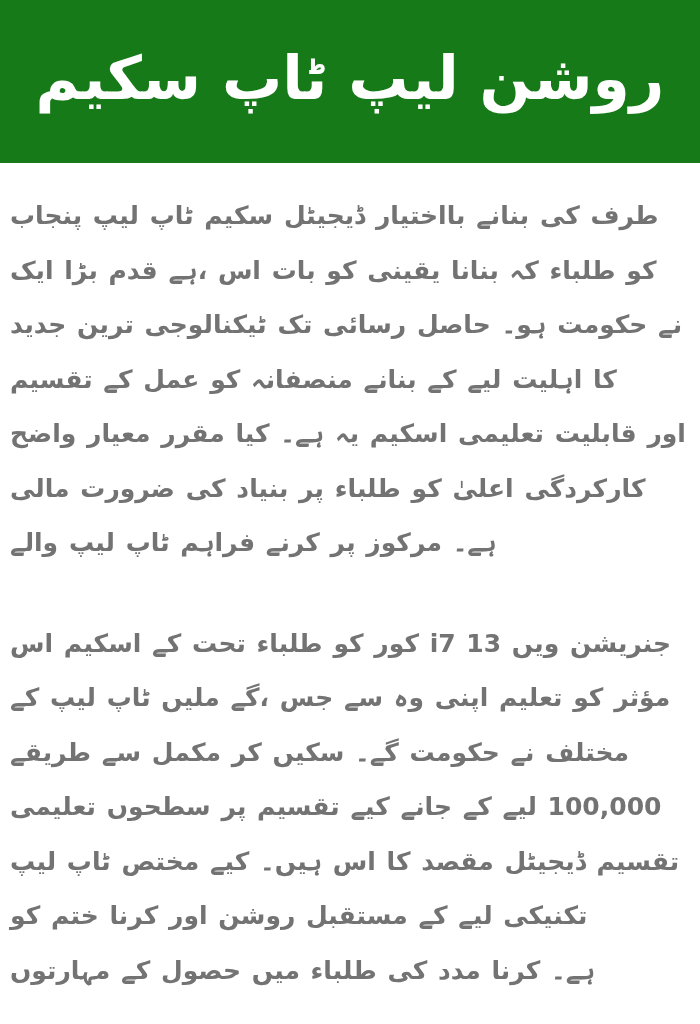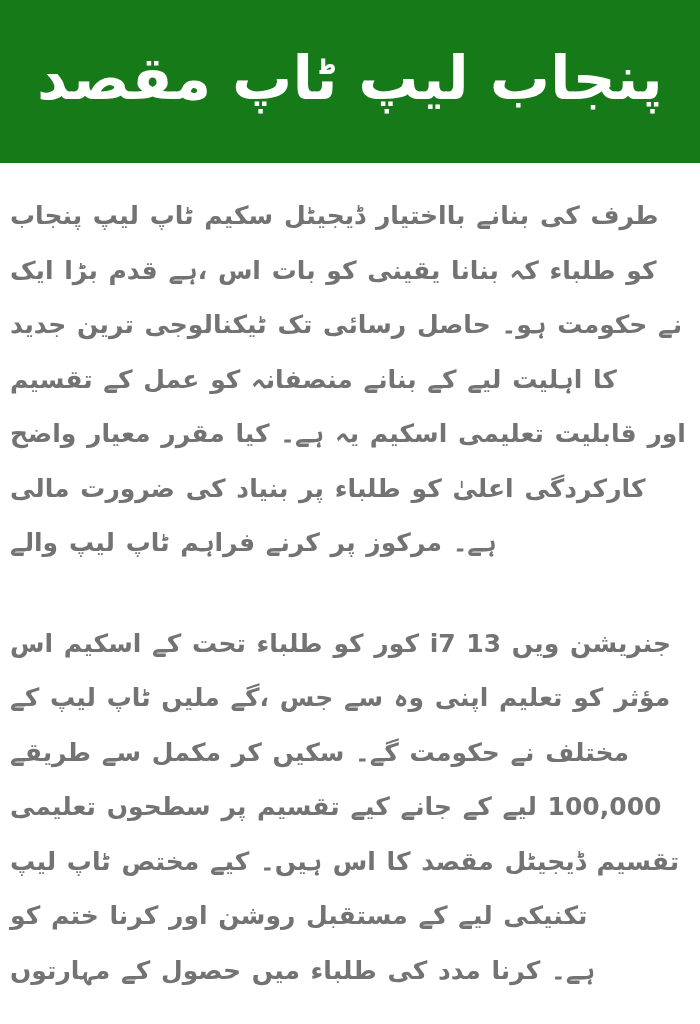--- a/index.html
+++ b/index.html
@@ -48,21 +48,21 @@
   .para:last-child {
     margin-bottom: 14px;
   }
 </style>
 </head>
 <body>
 
 <div class="page">
 
   <header class="banner">
-    <span class="title" dir="rtl">پنجاب لیپ ٹاپ مقصد</span>
+    <span class="title" dir="rtl">روشن لیپ ٹاپ سکیم</span>
   </header>
 
   <main class="article">
     <p class="para" dir="ltr">پنجاب‎ لیپ‎ ٹاپ‎ سکیم‎ ڈیجیٹل‎ بااختیار‎ بنانے‎ کی‎ طرف‎ ایک‎ بڑا‎ قدم‎ ہے،‎ اس‎ بات‎ کو‎ یقینی‎ بنانا‎ کہ‎ طلباء‎ کو‎ جدید‎ ترین‎ ٹیکنالوجی‎ تک‎ رسائی‎ حاصل‎ ہو۔‎ حکومت‎ نے‎ تقسیم‎ کے‎ عمل‎ کو‎ منصفانہ‎ بنانے‎ کے‎ لیے‎ اہلیت‎ کا‎ واضح‎ معیار‎ مقرر‎ کیا‎ ہے۔‎ یہ‎ اسکیم‎ تعلیمی‎ قابلیت‎ اور‎ مالی‎ ضرورت‎ کی‎ بنیاد‎ پر‎ طلباء‎ کو‎ اعلیٰ‎ کارکردگی‎ والے‎ لیپ‎ ٹاپ‎ فراہم‎ کرنے‎ پر‎ مرکوز‎ ہے۔‎</p>
 
     <p class="para" dir="ltr">اس‎ اسکیم‎ کے‎ تحت‎ طلباء‎ کو‎ کور‎ i7‎ 13‎ ویں‎ جنریشن‎ کے‎ لیپ‎ ٹاپ‎ ملیں‎ گے،‎ جس‎ سے‎ وہ‎ اپنی‎ تعلیم‎ کو‎ مؤثر‎ طریقے‎ سے‎ مکمل‎ کر‎ سکیں‎ گے۔‎ حکومت‎ نے‎ مختلف‎ تعلیمی‎ سطحوں‎ پر‎ تقسیم‎ کیے‎ جانے‎ کے‎ لیے‎ 100,000‎ لیپ‎ ٹاپ‎ مختص‎ کیے‎ ہیں۔‎ اس‎ کا‎ مقصد‎ ڈیجیٹل‎ تقسیم‎ کو‎ ختم‎ کرنا‎ اور‎ روشن‎ مستقبل‎ کے‎ لیے‎ تکنیکی‎ مہارتوں‎ کے‎ حصول‎ میں‎ طلباء‎ کی‎ مدد‎ کرنا‎ ہے۔‎</p>
 
   </main>
 
 </div>

